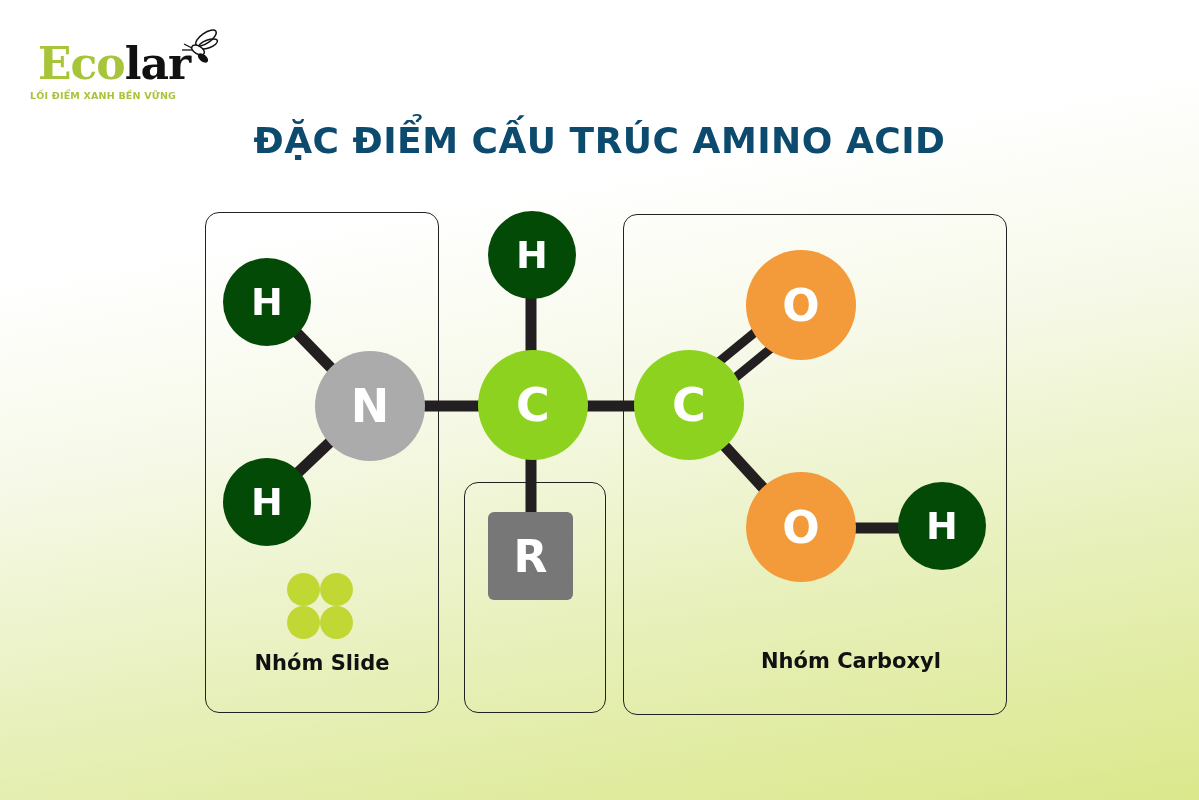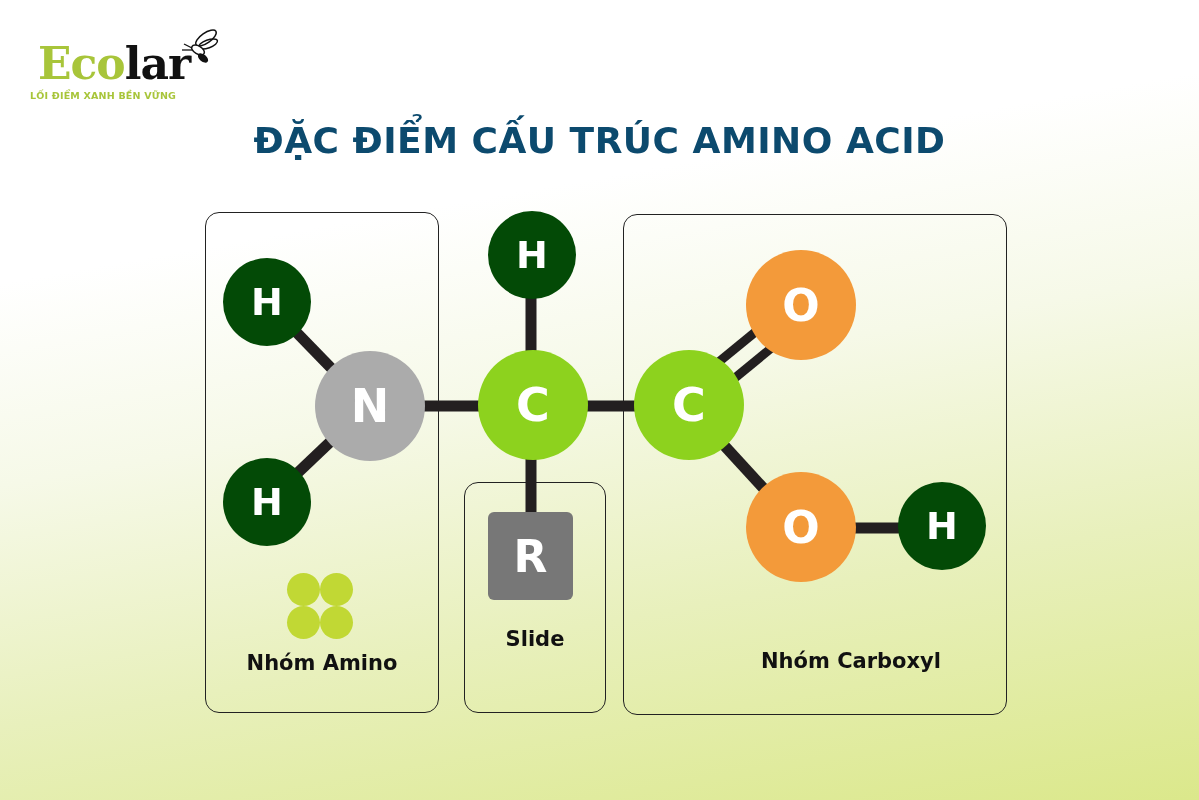--- a/index.html
+++ b/index.html
@@ -75,17 +75,16 @@
 <div class="atom o" style="left:746px;top:472px;">O</div>
 <div class="atom h" style="left:898px;top:482px;">H</div>
 
 <div class="clover">
   <span style="left:0;top:0;"></span>
     <span style="left:33px;top:0;"></span>
   <span style="left:0;top:33px;"></span>
     <span style="left:33px;top:33px;"></span>
 </div>
 
-<div class="label" style="left:205px;top:648px;width:234px;">Nhóm Amino</div>
+<div class="label" style="left:205px;top:648px;width:234px;">Nhóm Slide</div>
 <div class="label" style="left:464px;top:624px;width:142px;">
-  <div>Slide</div>
 </div>
 <div class="label" style="left:623px;top:646px;width:456px;">Nhóm Carboxyl</div>
 
 </body></html>

